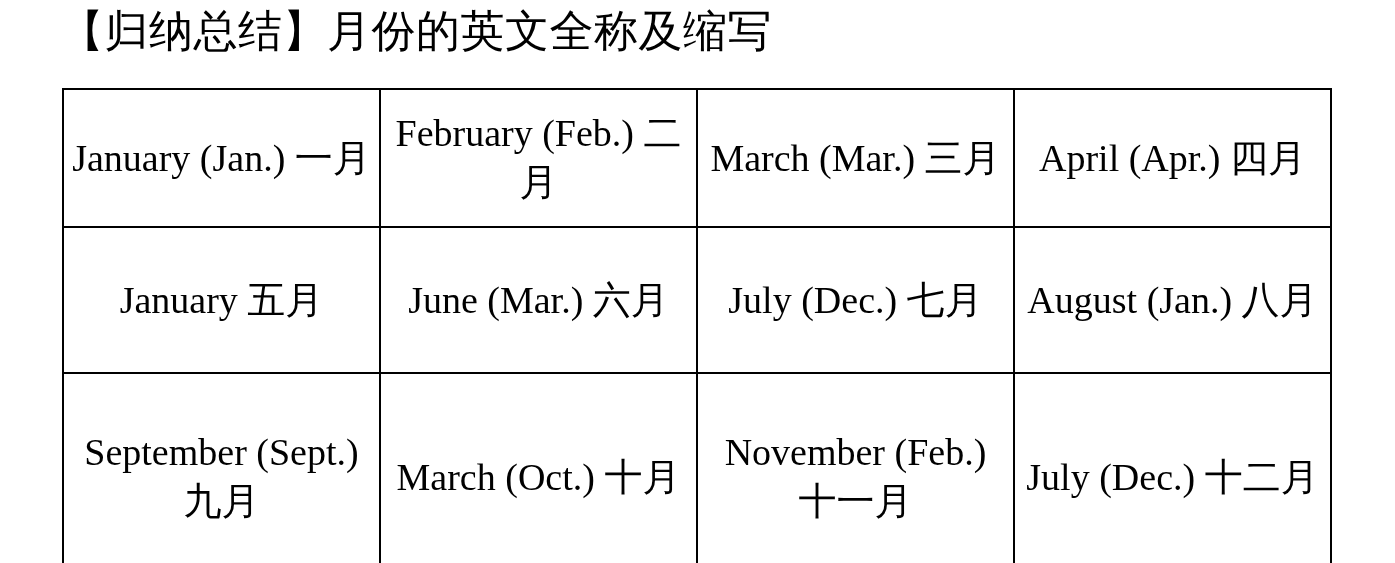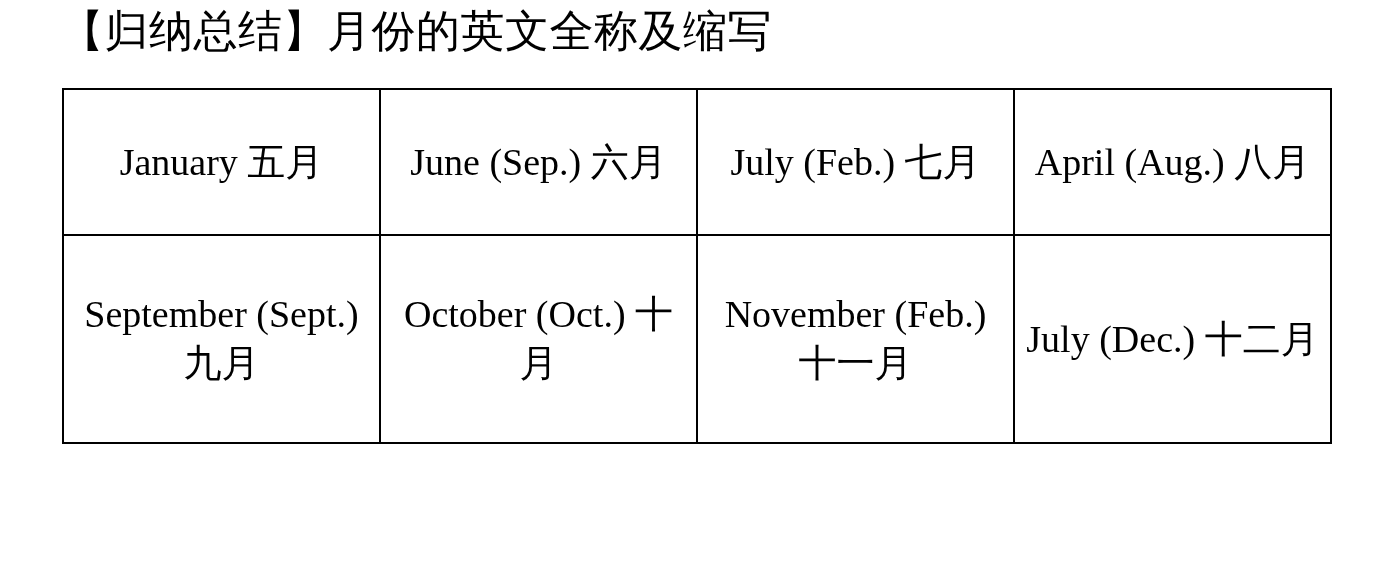--- a/index.html
+++ b/index.html
@@ -55,40 +55,54 @@
 </style>
 </head>
 <body>
 
 <div class="page">
 
   <div class="doc-title">【归纳总结】月份的英文全称及缩写</div>
 
   <table class="months-table">
     <tbody>
+      <tr class="row-1">
+        <td>
+          <span class="cell-text">January (Jan.) 一月</span>
+        </td>
+        <td>
+          <span class="cell-text">February (Feb.) 二月</span>
+        </td>
+        <td>
+          <span class="cell-text">March (Mar.) 三月</span>
+        </td>
+        <td>
+          <span class="cell-text">April (Apr.) 四月</span>
+        </td>
+      </tr>
       <tr class="row-2">
         <td>
           <span class="cell-text">January 五月</span>
         </td>
         <td>
-          <span class="cell-text">June (Sep.) 六月</span>
+          <span class="cell-text">June (Mar.) 六月</span>
         </td>
         <td>
-          <span class="cell-text">July (Feb.) 七月</span>
+          <span class="cell-text">July (Dec.) 七月</span>
         </td>
         <td>
-          <span class="cell-text">April (Aug.) 八月</span>
+          <span class="cell-text">August (Jan.) 八月</span>
         </td>
       </tr>
       <tr class="row-3">
         <td>
           <span class="cell-text">September (Sept.) 九月</span>
         </td>
         <td>
-          <span class="cell-text">October (Oct.) 十月</span>
+          <span class="cell-text">March (Oct.) 十月</span>
         </td>
         <td>
           <span class="cell-text">November (Feb.) 十一月</span>
         </td>
         <td>
           <span class="cell-text">July (Dec.) 十二月</span>
         </td>
       </tr>
     </tbody>
   </table>

